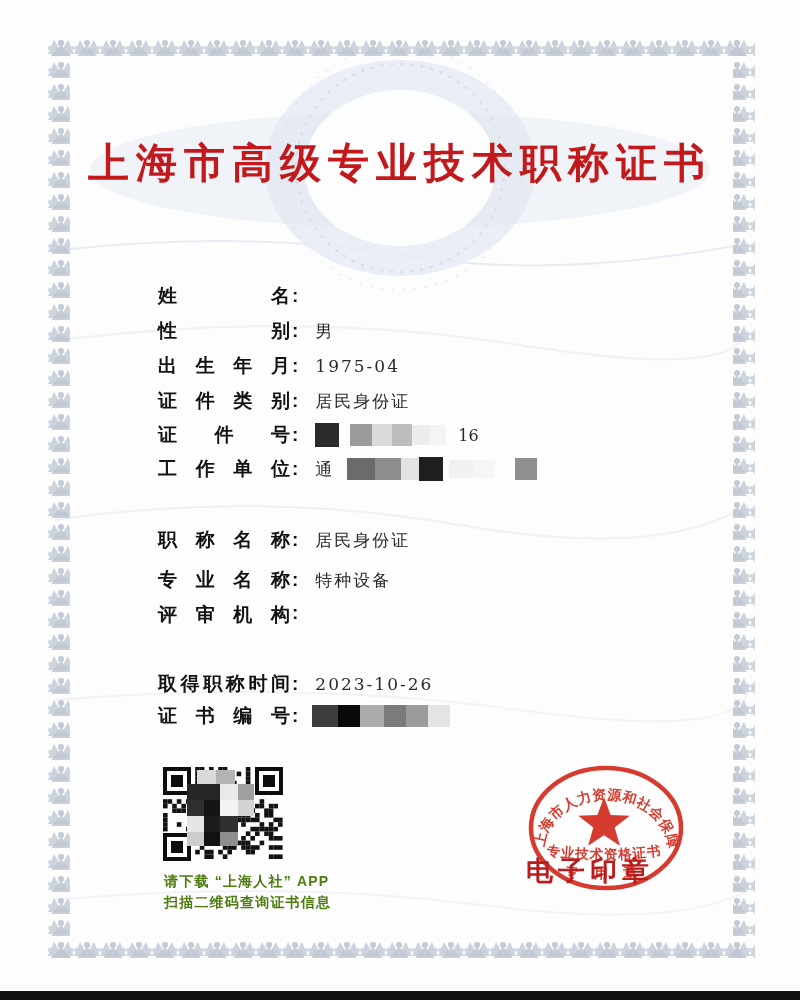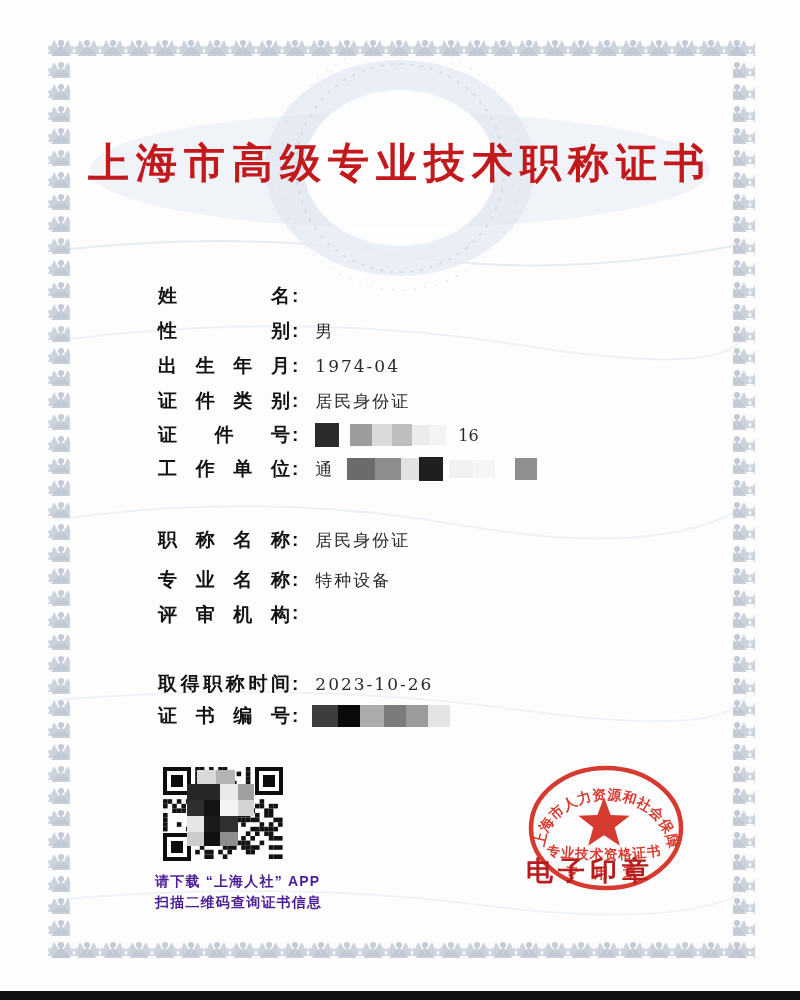--- a/index.html
+++ b/index.html
@@ -16,21 +16,21 @@
   .colon{font-weight:bold;color:#121212;font-size:19px;margin-left:2px;}
   .value{margin-left:17px;font-family:"DejaVu Serif",serif;font-size:17px;color:#2a2a2a;
          letter-spacing:2px;white-space:nowrap;}
   .value-wide{margin-left:17px;font-family:"DejaVu Serif",serif;font-size:17px;color:#2a2a2a;
          letter-spacing:2.5px;width:384px;line-height:27px;white-space:normal;}
   .row-top{align-items:flex-start;height:auto;}
   .blocks{display:inline-flex;align-items:center;margin-left:17px;}
   .blocks span{display:inline-block;}
   .suffix{margin-left:12px;font-family:"DejaVu Serif",serif;font-size:16px;color:#2a2a2a;}
   .qr-wrap{position:absolute;left:163px;top:767px;z-index:2;}
-  .qr-caption{position:absolute;left:155px;font-size:14px;font-weight:bold;color:#4c1d95;
+  .qr-caption{position:absolute;left:164px;font-size:14px;font-weight:bold;color:#4d7c0f;
          letter-spacing:1.2px;z-index:2;}
   .seal{position:absolute;left:516px;top:754px;width:180px;height:150px;z-index:2;}
   .seal-overlay{position:absolute;left:526px;top:853px;font-size:27px;font-weight:bold;
          color:#b91c1c;letter-spacing:5px;z-index:3;font-family:Liberation Serif, serif;}
   .photo-bar{position:absolute;left:0;top:991px;width:800px;height:9px;background:#101010;z-index:4;}
 </style>
 </head>
 <body>
 
 <div class="page">
@@ -85,21 +85,21 @@
   </div>
 
   <div class="row" style="top:353px">
     <span class="label jlabel">
         <span>出</span>
         <span>生</span>
         <span>年</span>
         <span>月</span>
       </span>
       <span class="colon">:</span>
-    <span class="value">1974-04</span>
+    <span class="value">1975-04</span>
   </div>
 
   <div class="row" style="top:388px">
     <span class="label jlabel">
         <span>证</span>
         <span>件</span>
         <span>类</span>
         <span>别</span>
       </span>
       <span class="colon">:</span>

